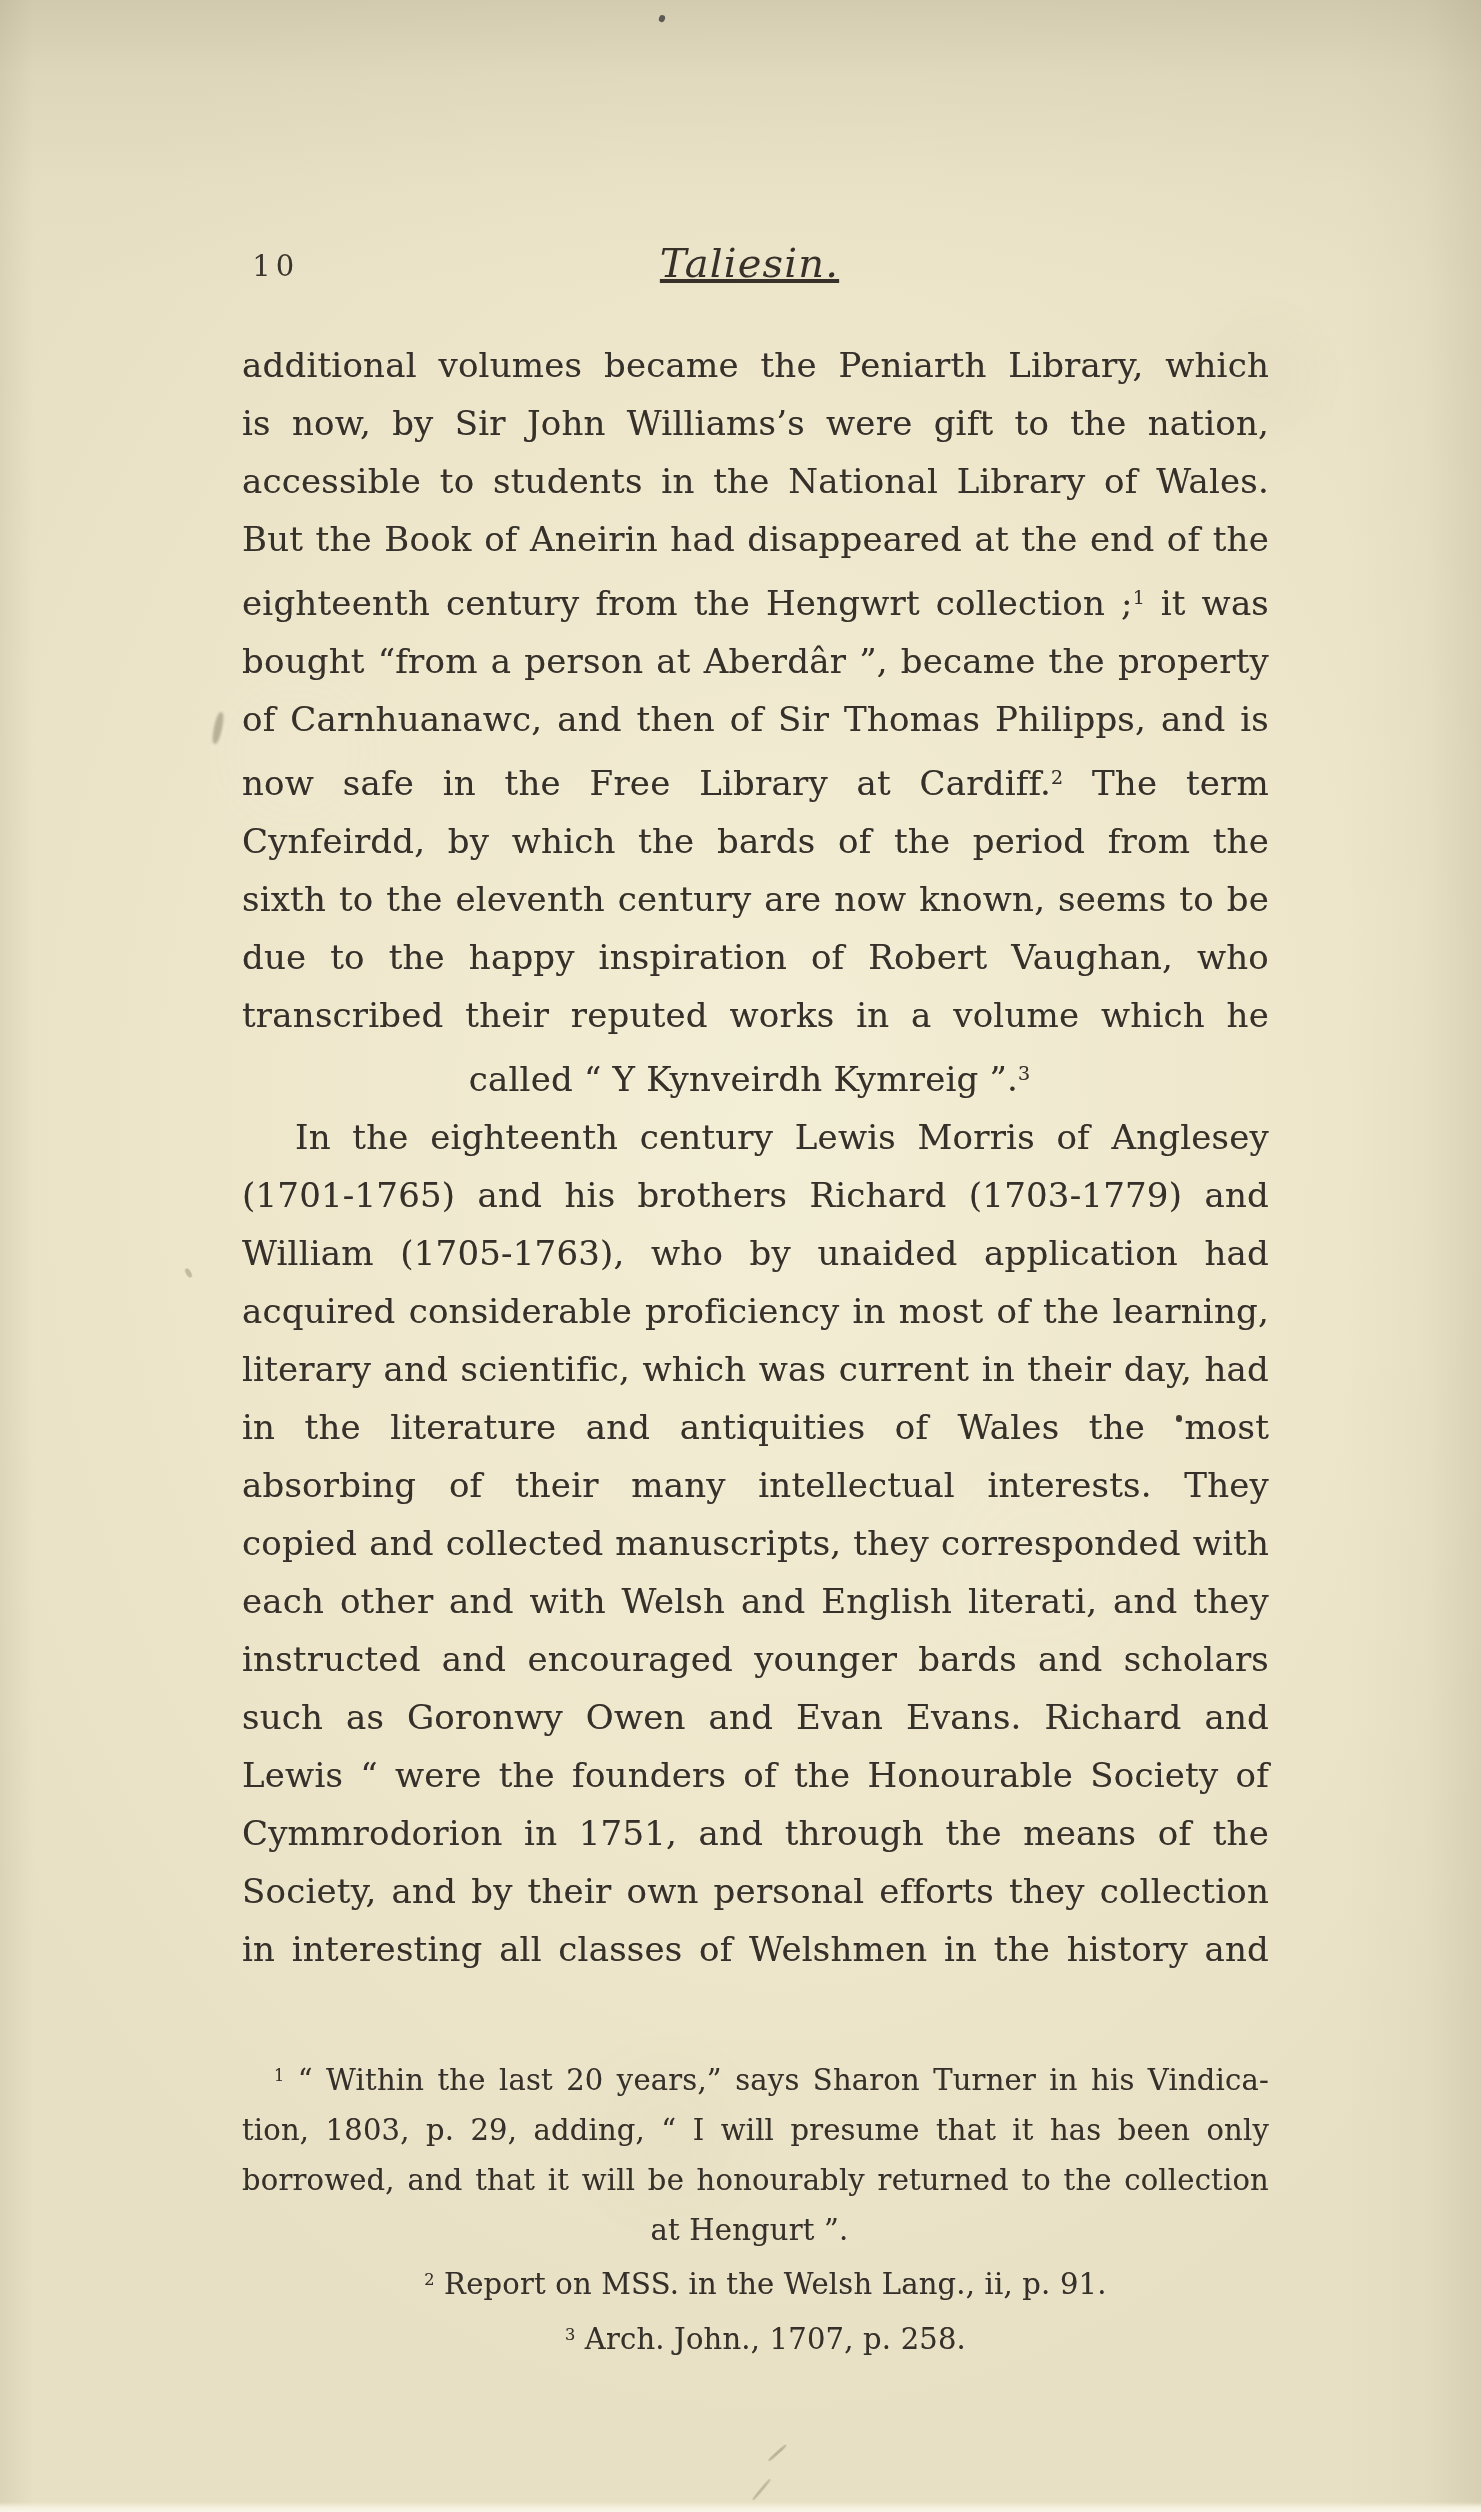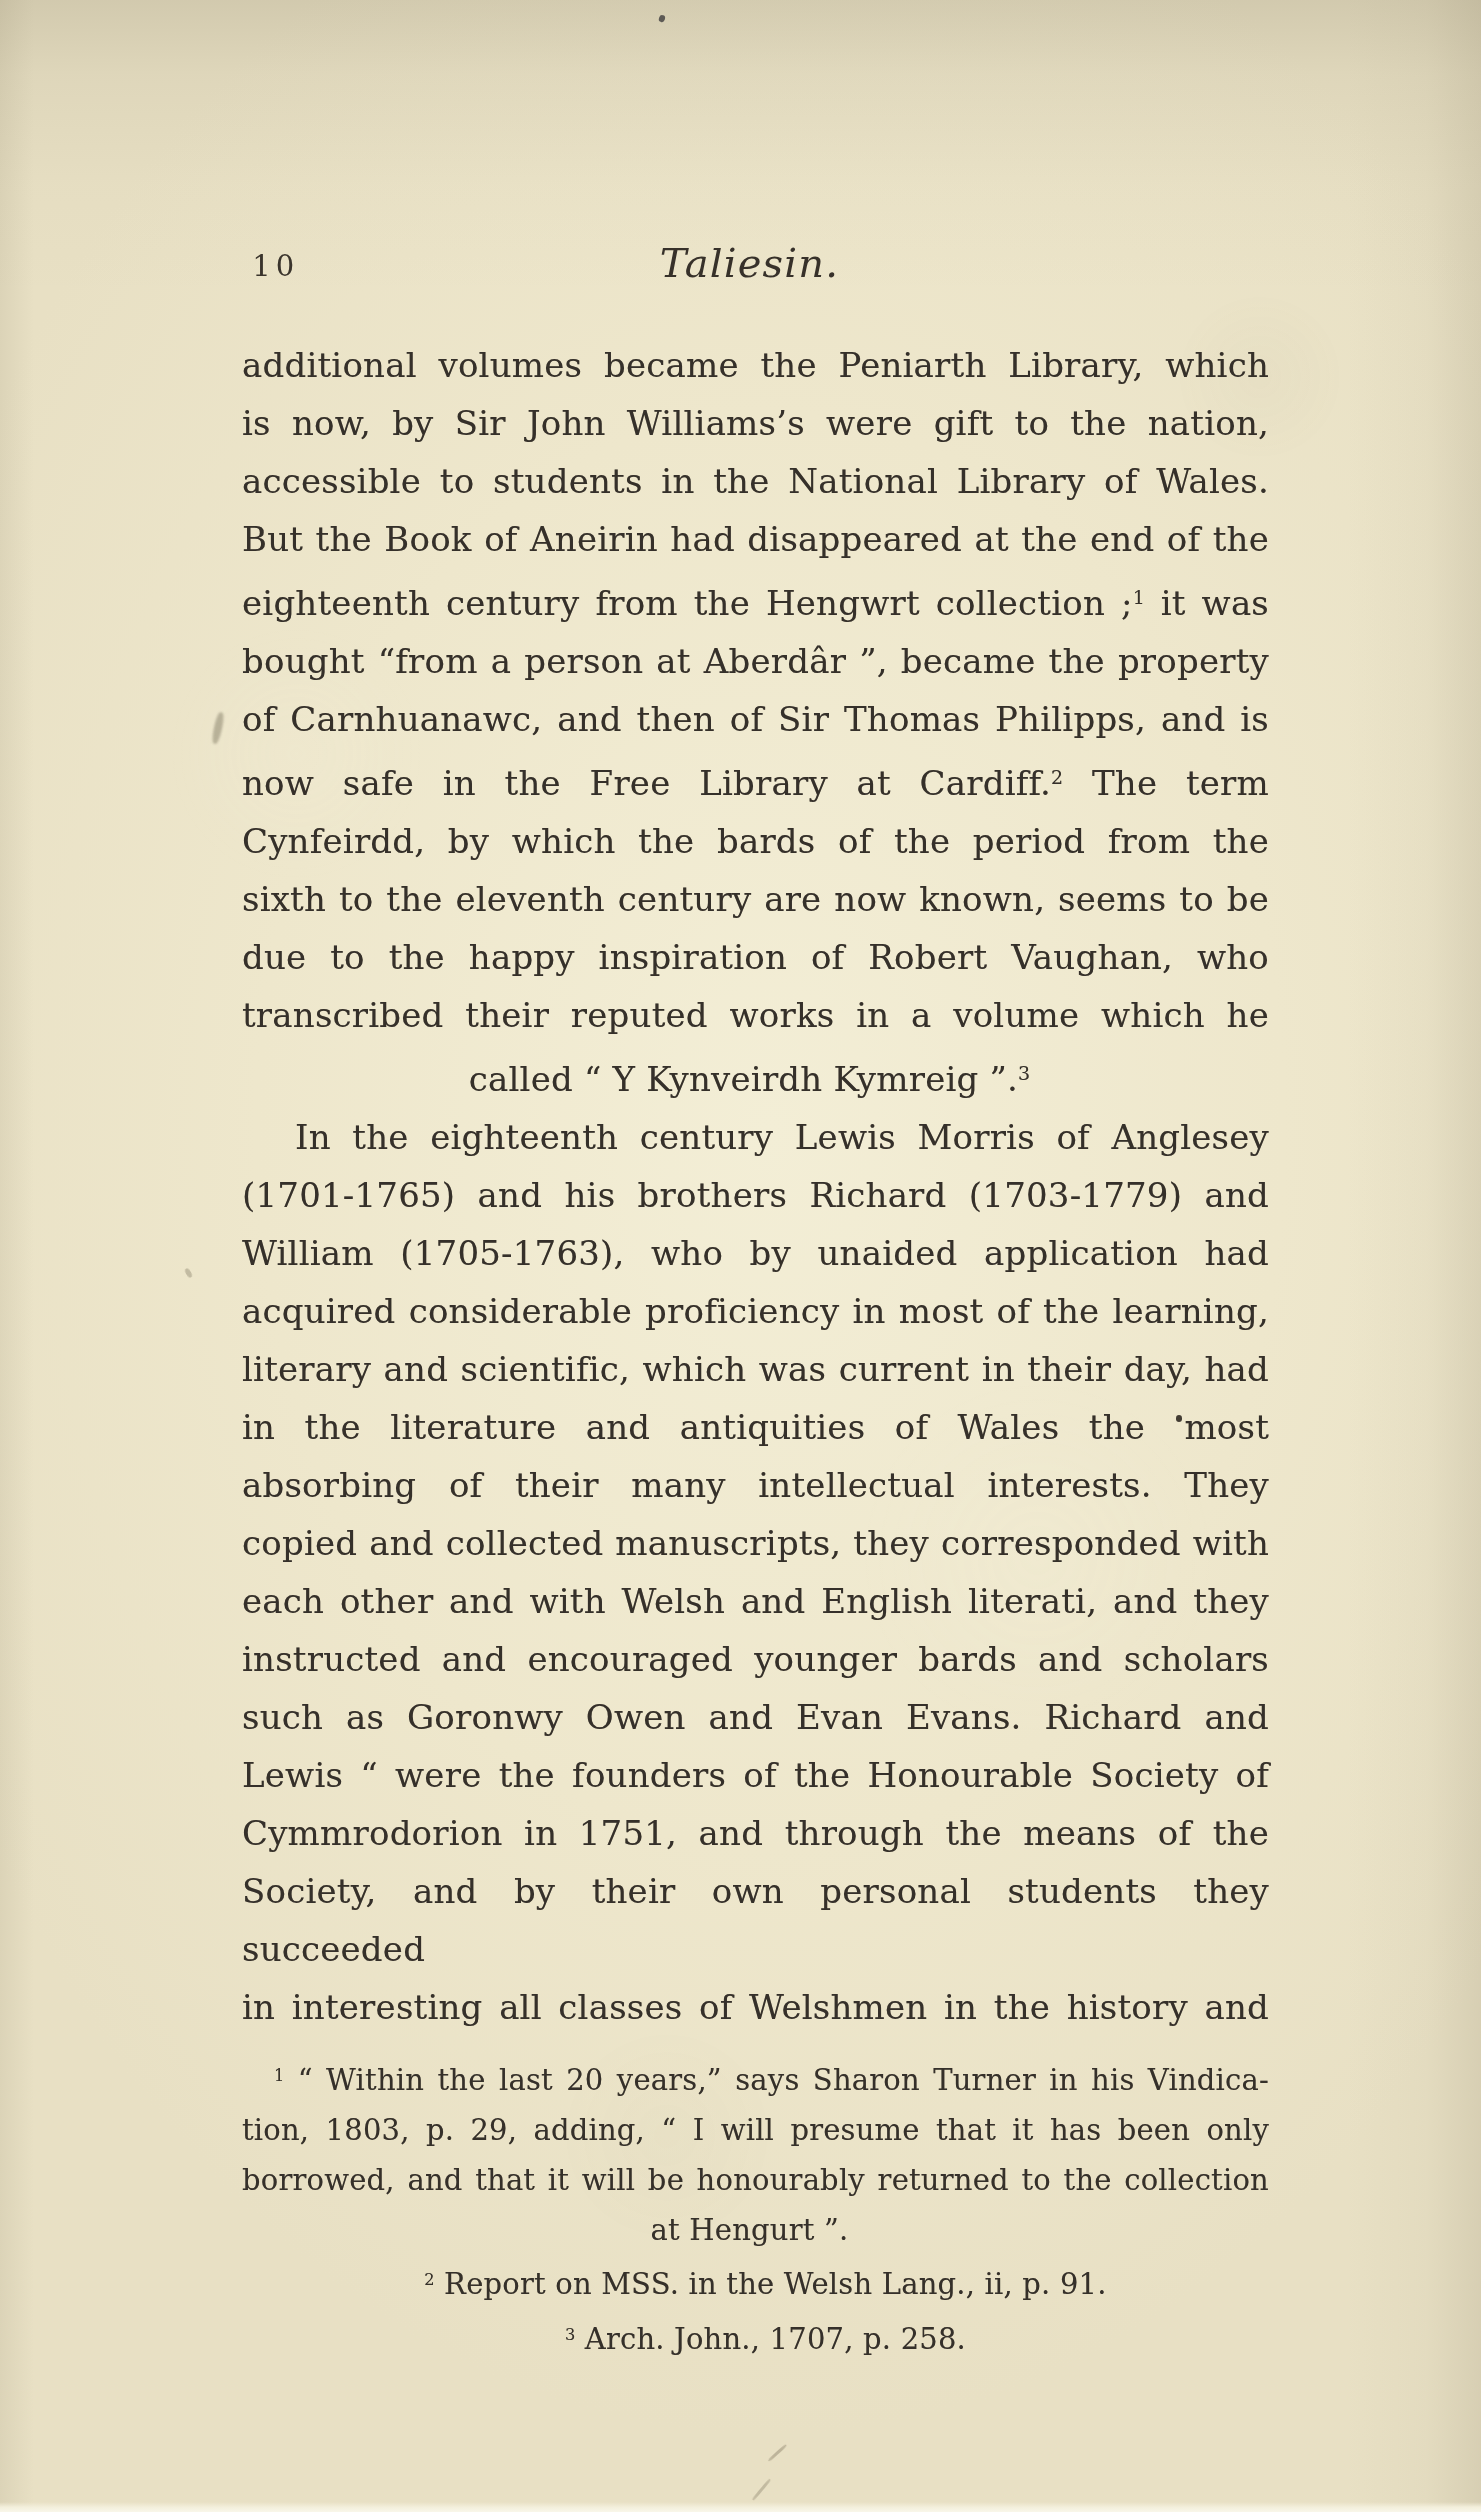--- a/index.html
+++ b/index.html
@@ -27,21 +27,21 @@
   }
   .pagehead{
     position:absolute;top:240px;left:230px;width:1039px;height:56px;
   }
   .pagenum{
     position:absolute;left:6.2px;top:8.7px;
     font-size:29px;letter-spacing:5px;color:#3a342c;margin-left:16px;
   }
   .runhead{
     position:absolute;left:0;right:0;top:0;text-align:center;
-    font-style:italic;font-size:40px;letter-spacing:1.2px;color:#37312a;
+    font-style:italic;font-size:40px;letter-spacing:1.2px;color:#37312a;text-decoration:underline;
   }
   .bodytext{
     position:absolute;top:336px;left:230px;width:1039px;
     font-size:34px;line-height:58px;letter-spacing:0.2px;
     text-shadow:0 0 0.6px rgba(62,53,40,.35);
   }
   .footnotes{
     position:absolute;top:2051px;left:230px;width:1039px;
     font-size:29px;line-height:50px;letter-spacing:0.2px;
     text-shadow:0 0 0.6px rgba(62,53,40,.3);
@@ -97,21 +97,21 @@
         <div class="line j">acquired considerable proficiency in most of the learning,</div>
         <div class="line j">literary and scientific, which was current in their day, had</div>
         <div class="line j">in the literature and antiquities of Wales the <span class="dot"></span>most</div>
         <div class="line j">absorbing of their many intellectual interests. They</div>
         <div class="line j">copied and collected manuscripts, they corresponded with</div>
         <div class="line j">each other and with Welsh and English literati, and they</div>
         <div class="line j">instructed and encouraged younger bards and scholars</div>
         <div class="line j">such as Goronwy Owen and Evan Evans. Richard and</div>
         <div class="line j">Lewis “ were the founders of the Honourable Society of</div>
         <div class="line j">Cymmrodorion in 1751, and through the means of the</div>
-        <div class="line j">Society, and by their own personal students they succeeded</div>
+        <div class="line j">Society, and by their own personal efforts they collection</div>
         <div class="line j">in interesting all classes of Welshmen in the history and</div>
       </div>
     </main>
 
   <section class="footnotes" id="footnotes-container">
       <div class="footnote">
         <div class="line j ind"><span class="sup">1</span> “ Within the last 20 years,” says Sharon Turner in his <span class="i">Vindica-</span></div>
         <div class="line j"><span class="i">tion,</span> 1803, p. 29, adding, “ I will presume that it has been only</div>
         <div class="line j">borrowed, and that it will be honourably returned to the collection</div>
         <div class="line">at Hengurt ”.</div>

